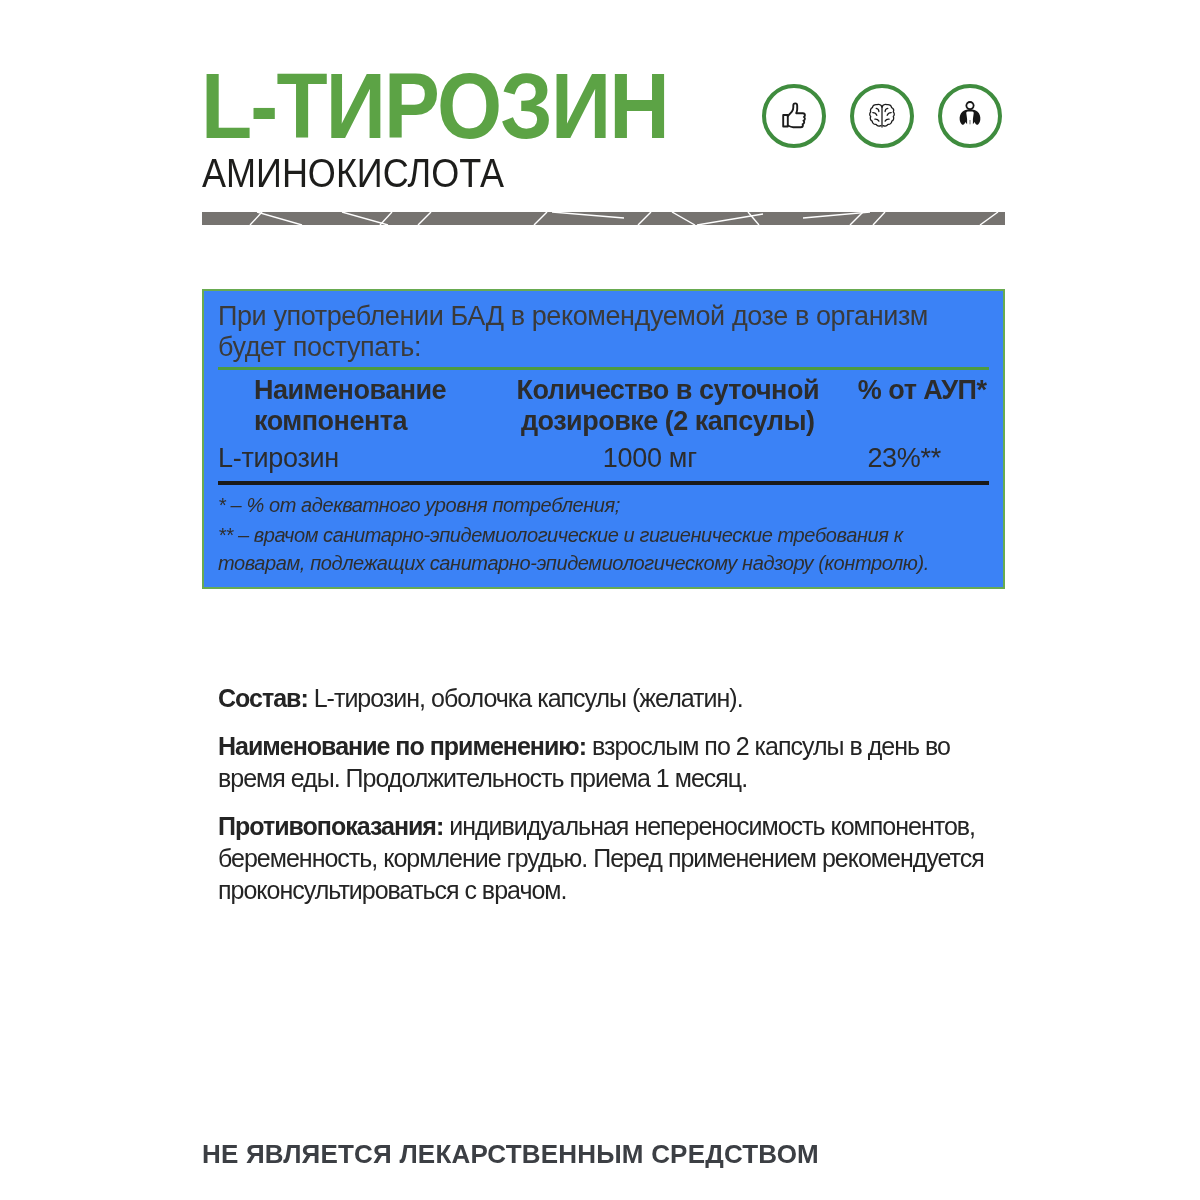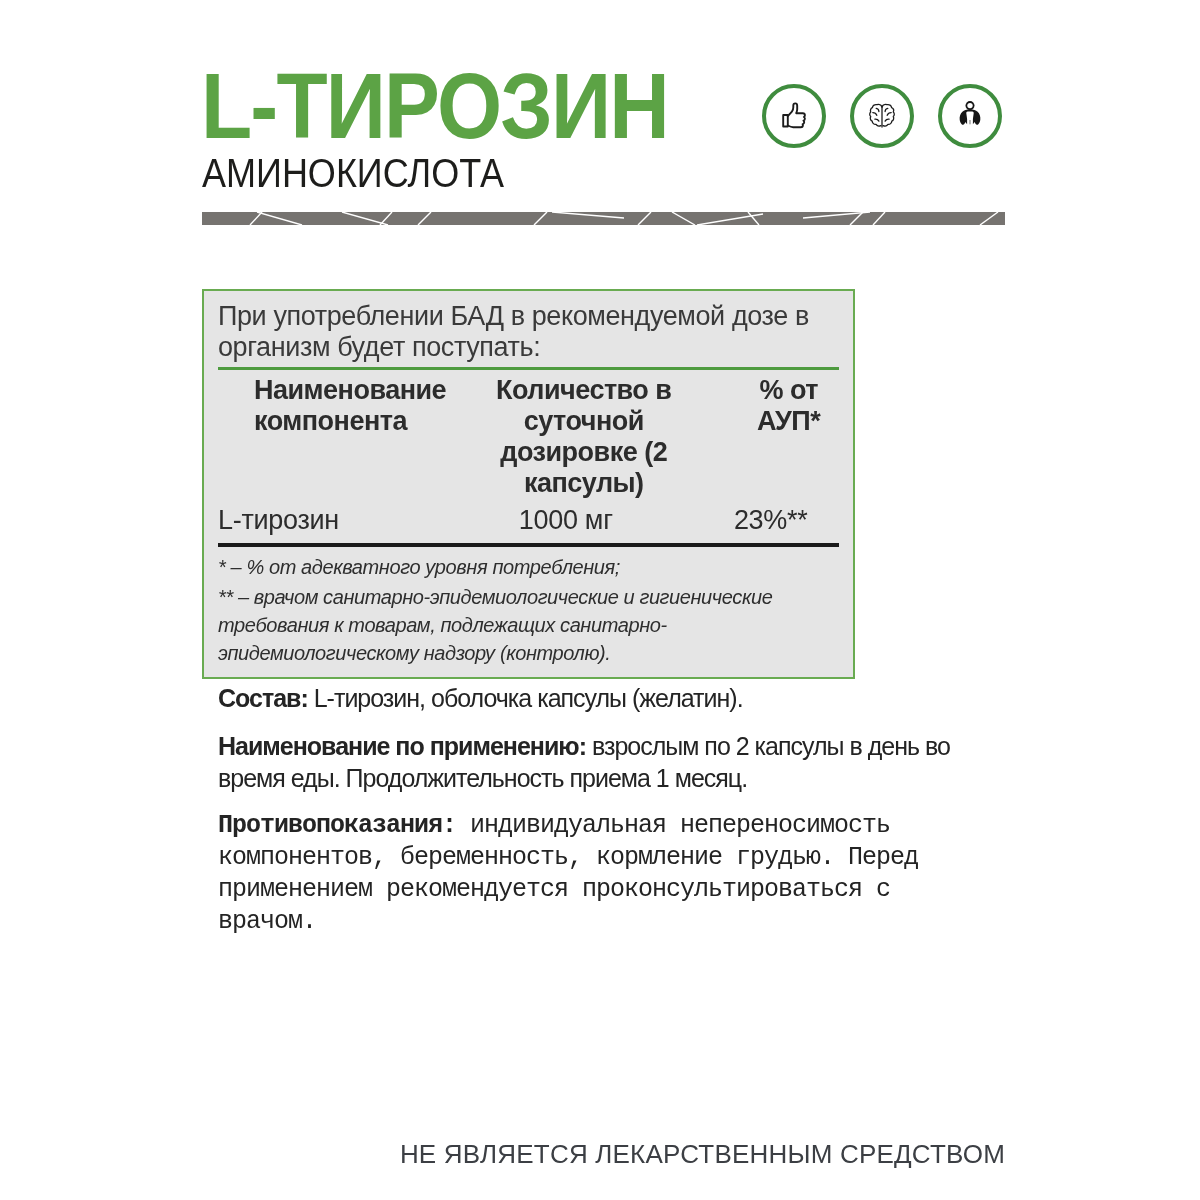--- a/index.html
+++ b/index.html
@@ -23,22 +23,22 @@
     border:4px solid #3F8C3E;box-sizing:border-box;
     display:flex;align-items:center;justify-content:center;background:#fff;
   }
   .benefit-icon svg{display:block;}
   .icon-1{left:762px;} .icon-2{left:850px;} .icon-3{left:938px;}
   
   .banner{position:absolute;left:202px;top:212px;width:803px;height:13px;}
   .banner svg{display:block;width:100%;height:100%;}
   
   .dosage-box{
-    position:absolute;left:202px;top:289px;width:653px;box-sizing:border-box;
-    border:2px solid #69AB51;padding:10px 14px 8px 14px;background:#e5e5e5;
+    position:absolute;left:202px;top:289px;width:803px;box-sizing:border-box;
+    border:2px solid #69AB51;padding:10px 14px 8px 14px;background:#3b82f6;
   }
   .dosage-intro{
     font-size:27px;line-height:31px;letter-spacing:-0.4px;color:#3a3a3a;max-width:745px;
   }
   .rule-green{height:3px;background:#4E9B3F;margin-top:4px;}
   .dosage-table{
     display:grid;grid-template-columns:34% 44% 22%;margin-top:5px;
   }
   .dosage-table .th{
     font-weight:bold;font-size:27px;line-height:31px;letter-spacing:-0.5px;color:#2c2c2c;margin-left:36px;
@@ -53,25 +53,25 @@
     letter-spacing:-0.4px;color:#2e2e2e;max-width:778px;
   }
   .footnotes .fn{margin:0 0 2px 0;}
   
   .details{
     position:absolute;left:202px;top:666px;width:803px;
     font-size:25px;line-height:32px;letter-spacing:-1px;color:#242424;
   }
   .details p{margin:16px;}
   .details .p2{max-width:755px;}
-  .details .p3{max-width:800px;font-family:Liberation Mono, monospace;}
+  .details .p3{max-width:800px;}
   
   .disclaimer{
-    position:absolute;left:202px;top:1139px;width:803px;text-align:right;
-    font-size:26px;font-weight:normal;letter-spacing:0.2px;color:#3C3F44;
+    position:absolute;left:202px;top:1139px;width:803px;
+    font-size:26px;font-weight:bold;letter-spacing:0.2px;color:#3C3F44;
   }
 </style>
 </head>
 <body>
 
 <div class="page">
 
   <div class="product-title">L-ТИРОЗИН</div>
   <div class="product-subtitle">АМИНОКИСЛОТА</div>
 

